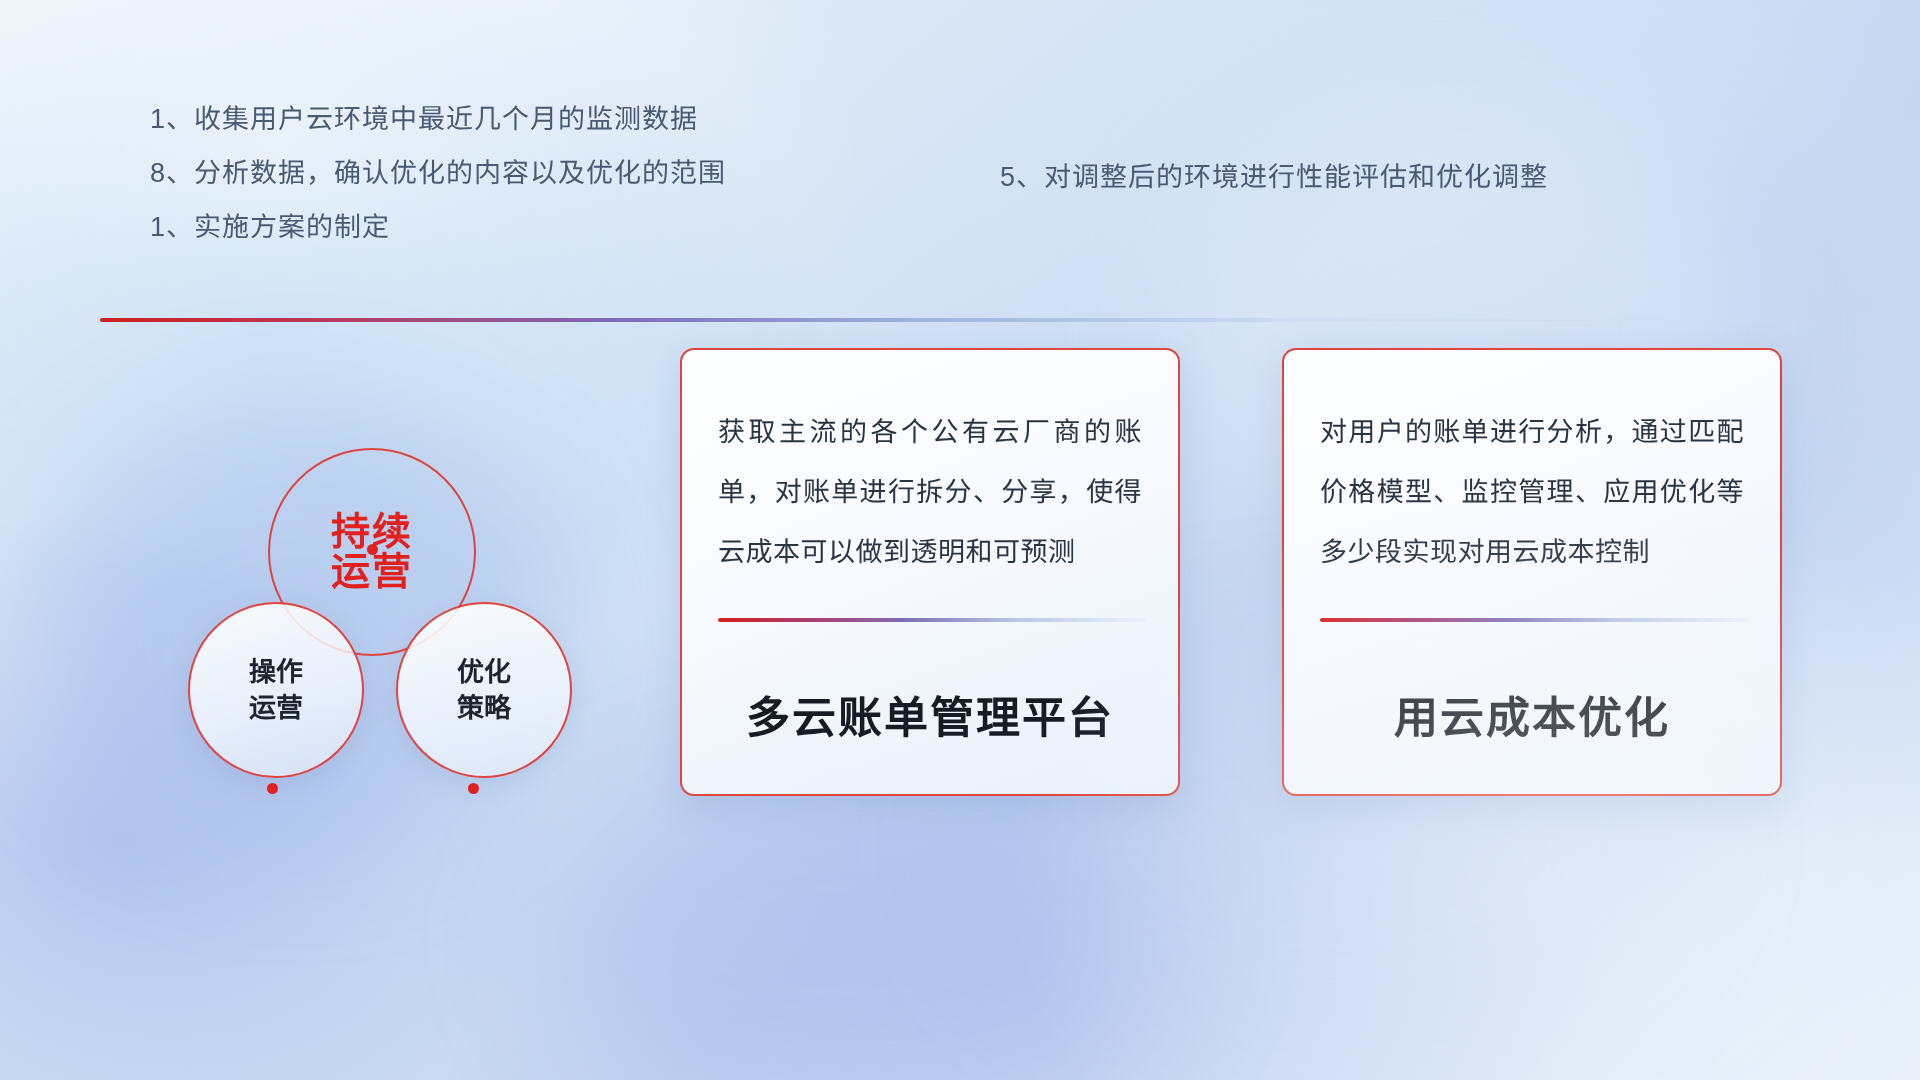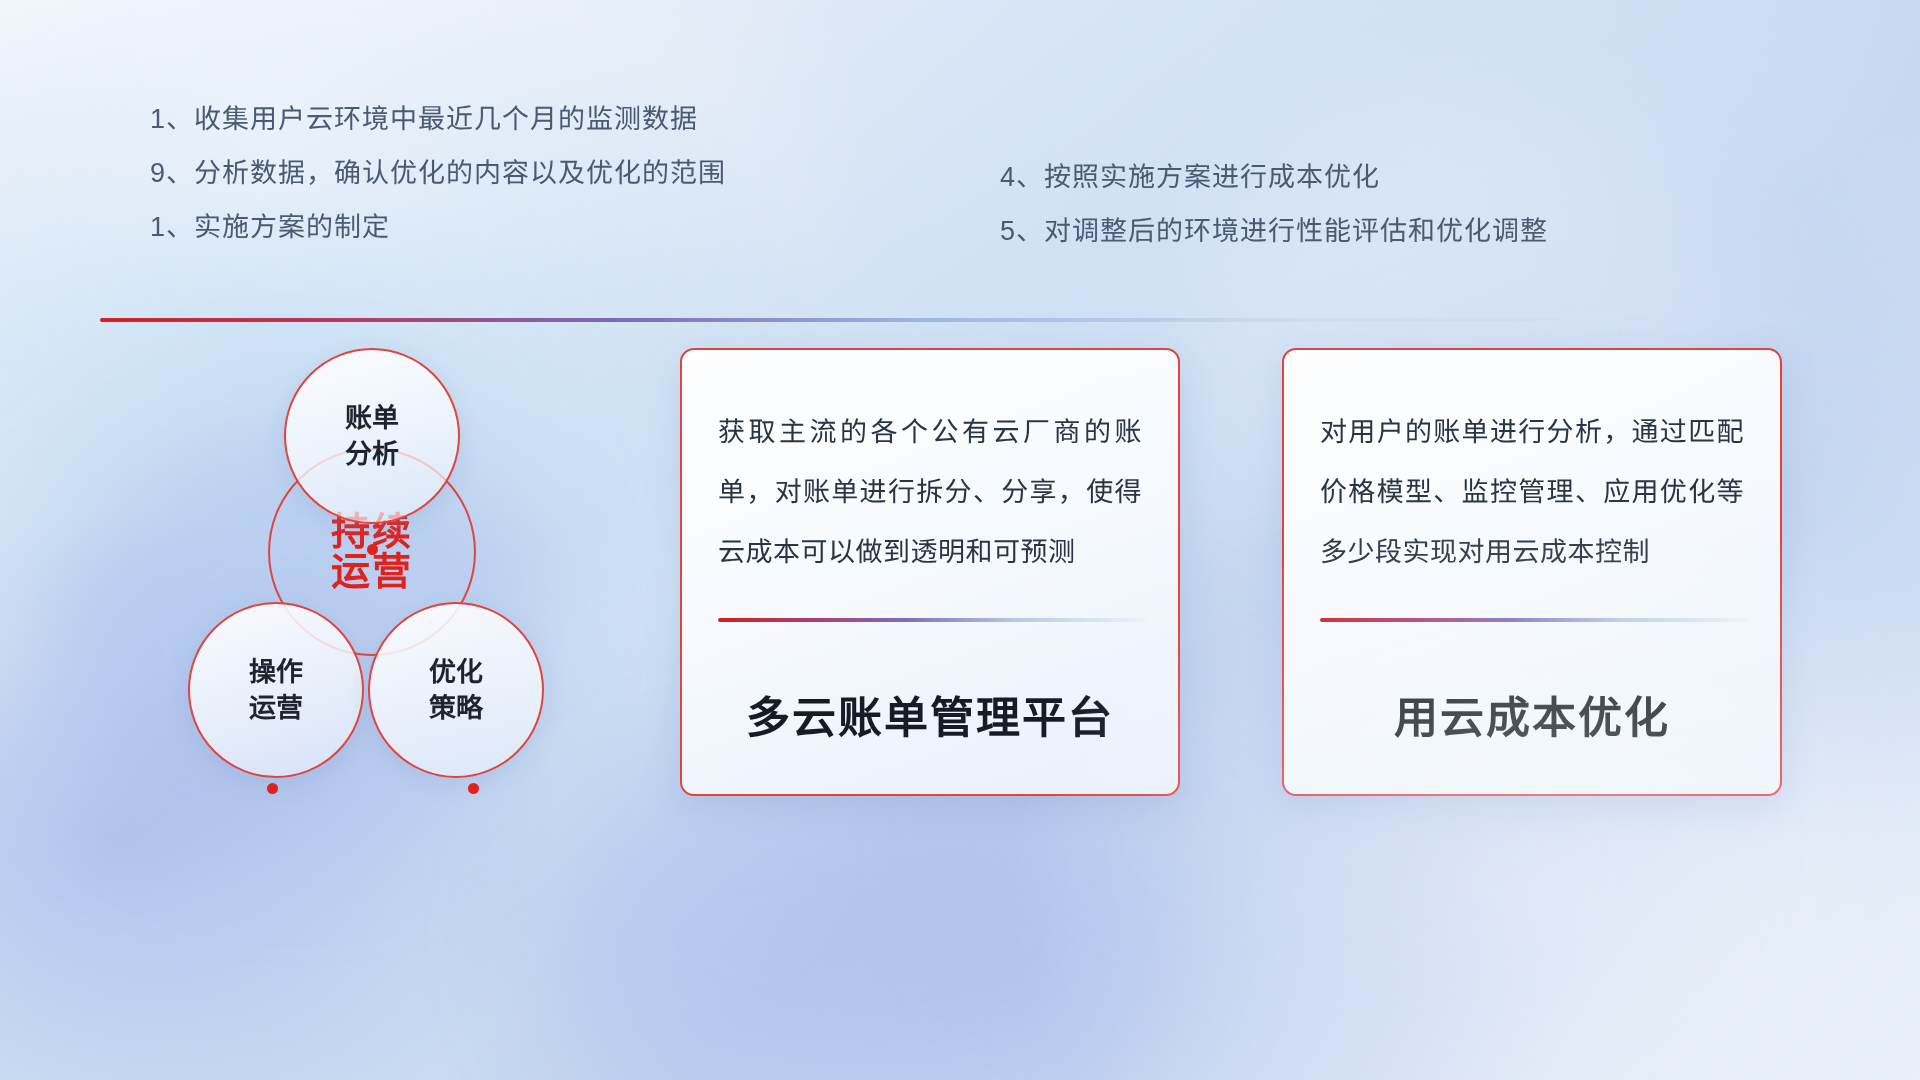--- a/index.html
+++ b/index.html
@@ -100,21 +100,21 @@
     box-shadow: 0 6px 22px rgba(120,150,190,0.22);
   }
   .circle-label {
     font-size: 27px;
     font-weight: bold;
     color: #1d2430;
     line-height: 36px;
   }
   .c-top    { left: 184px; top: 0px;   width: 176px; height: 176px; }
   .c-left   { left: 88px;  top: 254px; width: 176px; height: 176px; }
-  .c-right  { left: 268px; top: 254px; width: 176px; height: 176px; }
+  .c-right  { left: 296px; top: 254px; width: 176px; height: 176px; }
 
   .c-center {
     left: 168px; top: 100px; width: 208px; height: 208px;
     border: 2px solid #e0443f;
     background: transparent;
   }
   .center-label {
     font-size: 39px;
     font-weight: bold;
     color: #e0211e;
@@ -180,46 +180,39 @@
 
 <div id="slide">
 
   <div class="haze haze-a"></div>
   <div class="haze haze-b"></div>
   <div class="haze haze-c"></div>
   <div class="haze haze-d"></div>
 
   <div class="bullets bullets-left">
     <div>1、收集用户云环境中最近几个月的监测数据</div>
-    <div>9、分析数据，确认优化的内容以及优化的范围</div>
+    <div>8、分析数据，确认优化的内容以及优化的范围</div>
     <div>1、实施方案的制定</div>
   </div>
 
   <div class="bullets bullets-right">
-    <div>4、按照实施方案进行成本优化</div>
     <div>5、对调整后的环境进行性能评估和优化调整</div>
   </div>
 
   <div class="divider"></div>
 
   <div class="venn">
 
     <div class="circle c-center">
       <div class="center-label">
         <div>持续</div>
         <div>运营</div>
       </div>
     </div>
 
-    <div class="circle circle-filled c-top">
-      <div class="circle-label">
-        <div>账单</div>
-        <div>分析</div>
-      </div>
-    </div>
 
     <div class="circle circle-filled c-left">
       <div class="circle-label">
         <div>操作</div>
         <div>运营</div>
       </div>
     </div>
 
     <div class="circle circle-filled c-right">
       <div class="circle-label">

